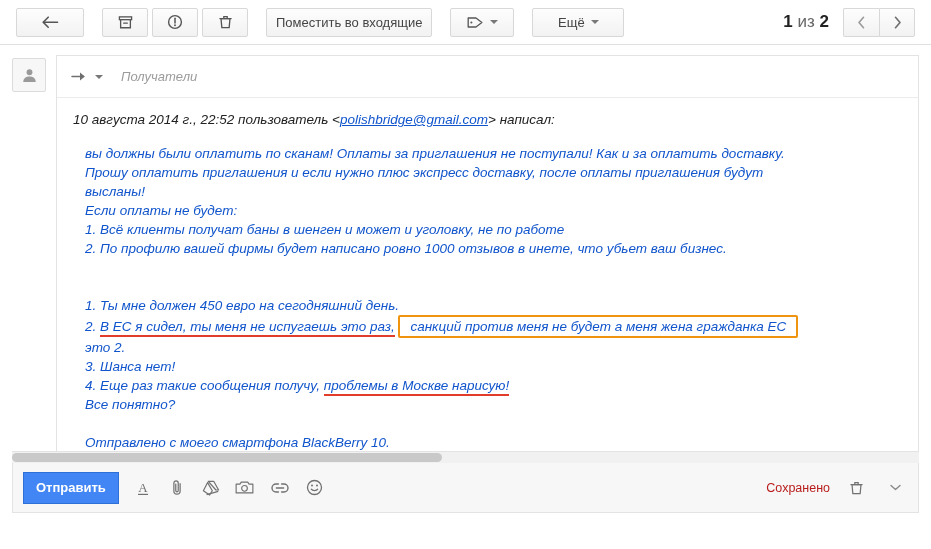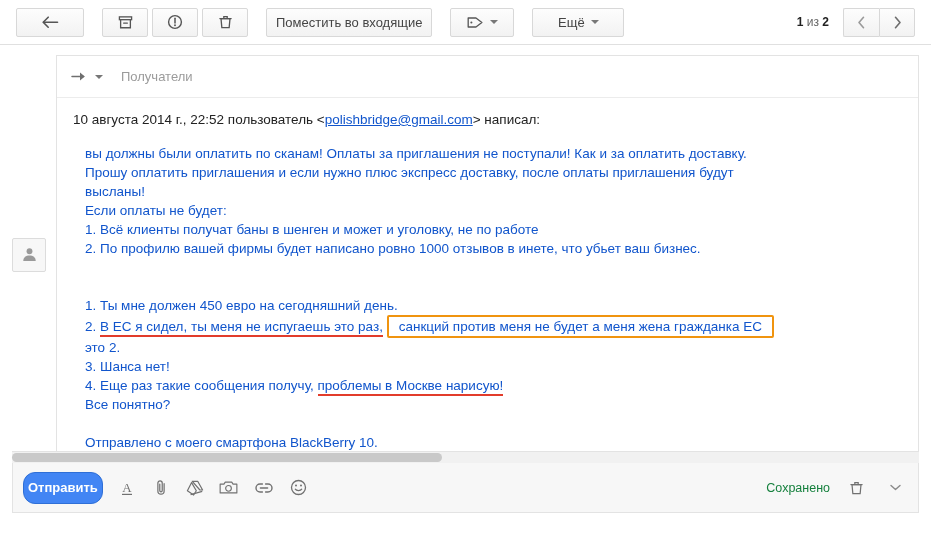--- a/index.html
+++ b/index.html
@@ -55,21 +55,21 @@
     border-top: 4px solid #777;
     margin-left: 6px;
   }
   .tb-right {
     margin-left: auto;
     display: flex;
     align-items: center;
     gap: 0;
   }
   .page-count {
-    font-size: 12px;
+    font-size: 17px;
     color: #666;
     margin-right: 14px;
     white-space: nowrap;
   }
   .page-count b { color: #222; font-weight: bold; }
   .nav-btn {
     width: 36px; height: 29px;
     box-sizing: border-box;
     border: 1px solid #d8d8d8;
     background: linear-gradient(to bottom, #fdfdfd, #f2f2f2);
@@ -79,21 +79,22 @@
   .nav-btn.left { border-radius: 2px 0 0 2px; border-right: none; }
   .nav-btn.right { border-radius: 0 2px 2px 0; }
 
   
   .compose-wrap {
     padding: 10px 12px 0 12px;
     box-sizing: border-box;
   }
   .compose {
     display: flex;
-    align-items: center;
+    align-items: flex-start;
+    font-style: italic;
   }
   .avatar-col {
     width: 44px;
     padding-top: 3px;
   }
   .avatar {
     width: 32px; height: 32px;
     border: 1px solid #dcdcdc;
     border-radius: 2px;
     background: #f7f7f7;
@@ -193,42 +194,42 @@
     align-items: center;
     padding: 0 10px;
     gap: 14px;
   }
   .send-btn {
     background: #4285f4;
     color: #fff;
     font-size: 13px;
     font-weight: bold;
     border: 1px solid #2f6fd6;
-    border-radius: 12px;
+    border-radius: 0;
     height: 30px;
-    padding: 0 4px;
+    padding: 0 12px;
     display: flex;
     align-items: center;
     cursor: pointer;
   }
   .fmt-icon {
     color: #717171;
     cursor: pointer;
     display: flex;
     align-items: center;
     justify-content: center;
     width: 20px; height: 22px;
   }
   .bottom-right {
     margin-left: auto;
     display: flex;
     align-items: center;
     gap: 16px;
   }
-  .saved-text { color: #15803d; font-size: 12.5px; }
+  .saved-text { color: #b91c1c; font-size: 12.5px; }
   .more-caret {
     width: 26px; height: 26px;
     display: flex; align-items: center; justify-content: center;
     cursor: pointer;
   }
   svg { display: block; }
 </style>
 </head>
 <body>
 

